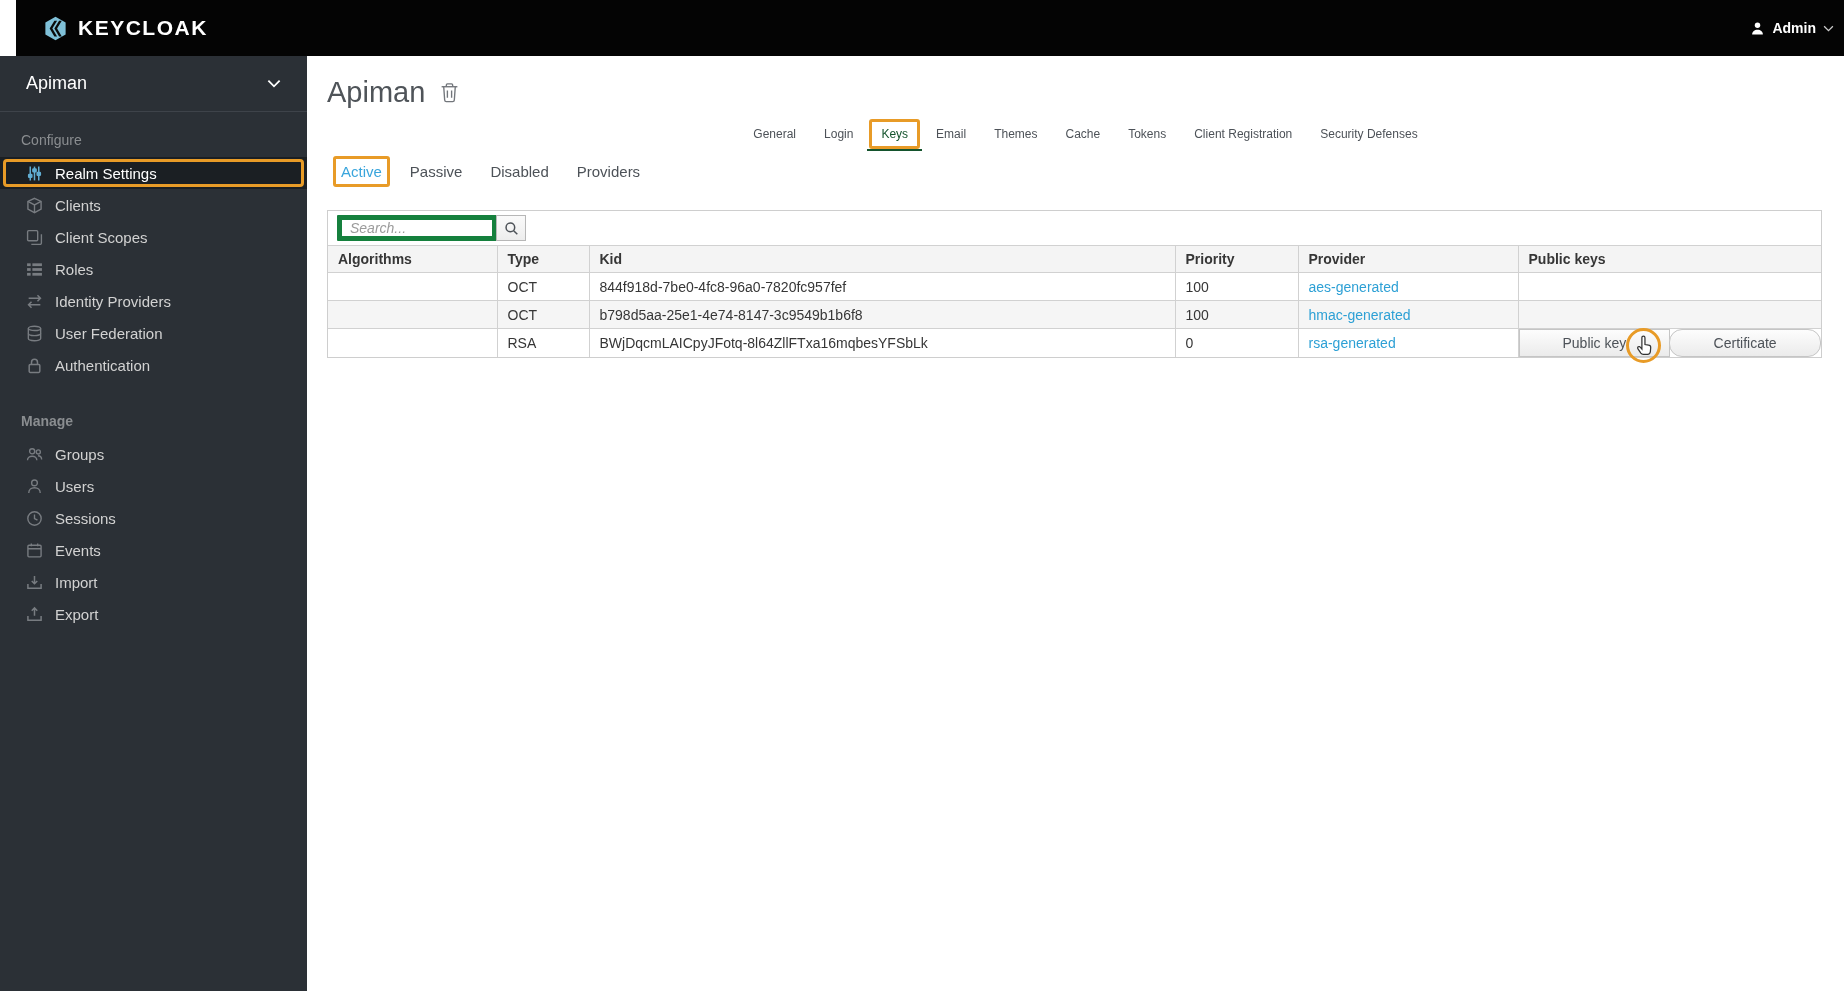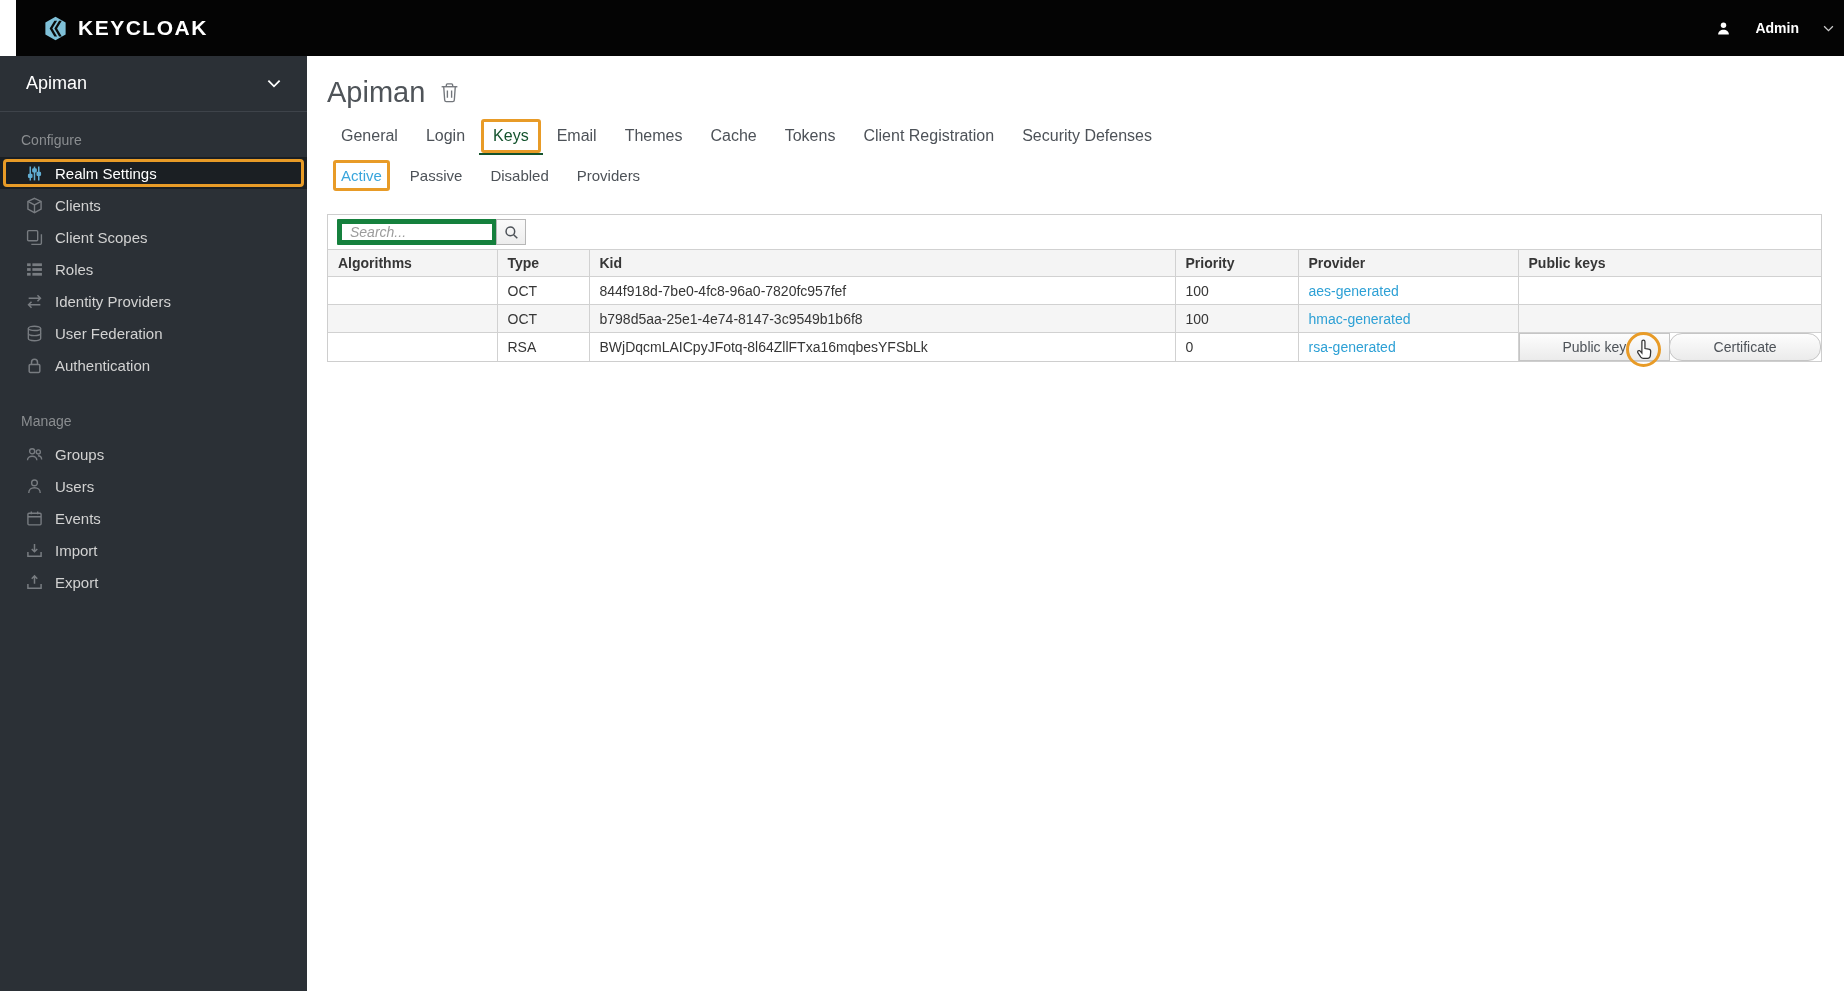--- a/index.html
+++ b/index.html
@@ -14,37 +14,37 @@
 
   
   .topbar {
     position: absolute; top: 0; left: 16px; width: 1844px; height: 56px;
     background: #040404; color: #fff;
     display: flex; align-items: center; justify-content: space-between;
     padding: 0 26px;
   }
   .brand { display: flex; align-items: center; gap: 9px; cursor: pointer; }
   .brand-text { font-size: 21px; font-weight: bold; letter-spacing: 1.5px; color: #ffffff; }
-  .user-menu { display: flex; align-items: center; gap: 24px; font-size: 14px; font-weight: bold; color: #fff; cursor: pointer; }
+  .user-menu { display: flex; align-items: center; gap: 7px; font-size: 14px; font-weight: bold; color: #fff; cursor: pointer; }
   .user-menu svg { display: block; }
 
   
   .sidebar {
     position: absolute; top: 56px; left: 0; width: 307px; height: 935px;
     background: #2b3036;
   }
   .realm-selector {
     height: 56px; display: flex; align-items: center; justify-content: space-between;
     padding: 0 26px; color: #ffffff; font-size: 18px;
     border-bottom: 1px solid #3e434a; cursor: pointer;
   }
   .nav-header {
     color: #8a8d90; font-size: 14px; padding: 20px 0 9px 21px;
   }
-  .nav-header.manage { padding-top: 32px; }
+  .nav-header.manage { padding-top: 32px; font-weight: bold; }
   .nav-list { list-style: none; margin: 0; padding: 0; }
   .nav-item {
     position: relative; height: 32px; display: flex; align-items: center; gap: 11px;
     padding-left: 26px; color: #d2d2d2; font-size: 15px; cursor: pointer;
   }
   .nav-item .nav-icon { width: 18px; height: 17px; color: #787c81; display: flex; align-items: center; }
   .nav-item .nav-icon svg { width: 17px; height: 17px; }
   .nav-item.active { background: #1b1f23; color: #ffffff; }
   .nav-item.active .nav-icon { color: #61add2; }
 
@@ -62,21 +62,21 @@
     display: flex; align-items: center; justify-content: center;
     pointer-events: none; z-index: 6;
   }
 
   
   .content { position: absolute; left: 307px; top: 56px; width: 1537px; }
   .page-header { margin: 17px 0 0 20px; display: flex; align-items: center; gap: 15px; }
   .page-title { margin: 0; font-size: 29px; font-weight: 400; color: #4f5459; line-height: 38px; }
   .delete-btn { background: none; border: none; padding: 0; color: #72767b; cursor: pointer; display: flex; }
 
-  .tabs { margin: 8px 0 0 20px; display: flex; font-size: 16px; color: #4d5258; }
+  .tabs { margin: 8px 0 0 20px; display: flex; font-size: 12px; color: #4d5258; justify-content: center; }
   .tab { position: relative; padding: 8px 14px; cursor: pointer; white-space: nowrap; }
   .tab.active { color: #14532d; border-bottom: 2px solid #14532d; }
 
   .subtabs { margin: 4px 0 0 20px; display: flex; font-size: 15px; color: #4d5258; }
   .subtab { position: relative; padding: 8px 14px; cursor: pointer; white-space: nowrap; }
   .subtab.active { color: #39a5dc; }
 
   
   .panel {
     margin: 22px 0 0 20px; width: 1495px;
@@ -257,20 +257,29 @@
         <span class="nav-label">Groups</span>
       </li>
       <li class="nav-item">
         <span class="nav-icon">
           <svg viewBox="0 0 16 16" fill="none" stroke="currentColor" stroke-width="1.3">
               <circle cx="8" cy="4.6" r="2.7"></circle>
               <path d="M2.6 14 c0-3 2.4-4.8 5.4-4.8 s5.4 1.8 5.4 4.8"></path>
             </svg>
         </span>
         <span class="nav-label">Users</span>
+      </li>
+      <li class="nav-item">
+        <span class="nav-icon">
+          <svg viewBox="0 0 16 16" fill="none" stroke="currentColor" stroke-width="1.3">
+              <circle cx="8" cy="8" r="6.3"></circle>
+              <path d="M8 4.3 V8 l2.8 1.6"></path>
+            </svg>
+        </span>
+        <span class="nav-label">Sessions</span>
       </li>
       <li class="nav-item">
         <span class="nav-icon">
           <svg viewBox="0 0 16 16" fill="none" stroke="currentColor" stroke-width="1.3">
               <rect x="1.8" y="3" width="12.4" height="11" rx="1"></rect>
               <path d="M1.8 6.4 H14.2 M5 1.4 V4 M11 1.4 V4"></path>
             </svg>
         </span>
         <span class="nav-label">Events</span>
       </li>

